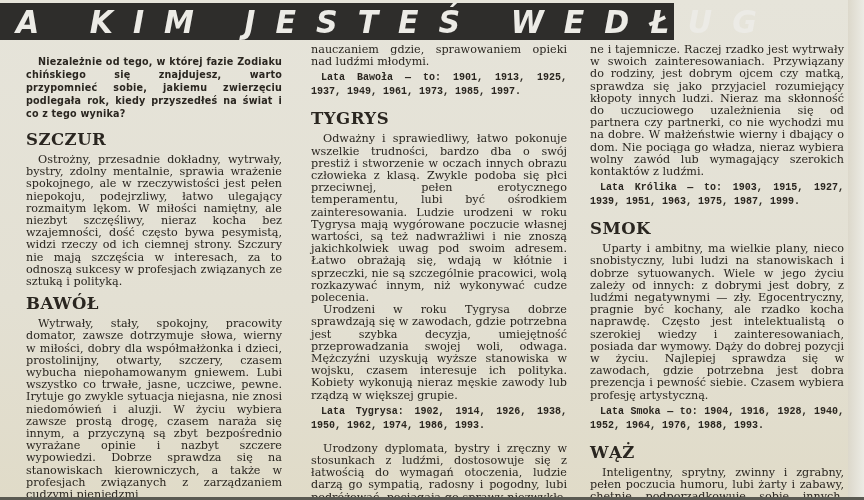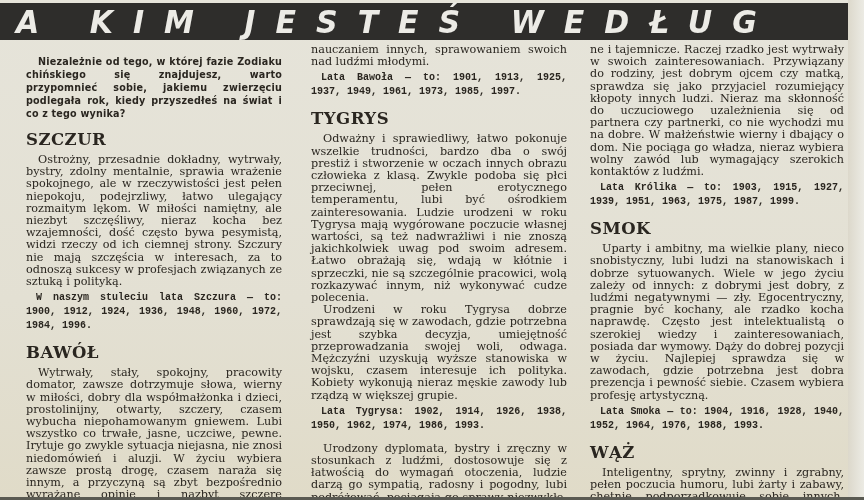--- a/index.html
+++ b/index.html
@@ -8,21 +8,21 @@
     background: #e4e0d2;
     position: relative;
     font-family: "DejaVu Serif", "Liberation Serif", serif;
     color: #2a2620;
   }
   .page {
     position: absolute; left: 0; top: 0; width: 864px; height: 500px;
     background: linear-gradient(180deg, #e6e4da 0%, #e3e0d3 60%, #e0dbc8 100%);
   }
   .banner {
-    position: absolute; left: 0; top: 3px; width: 848px; height: 37px;
+    position: absolute; left: 0; top: 3px; width: 674px; height: 37px;
     background: #2e2d2b;
     display: flex; align-items: center;
     padding-left: 16px;
     box-sizing: border-box;
     text-align: center;
   }
   .banner-title {
     font-family: "DejaVu Sans", sans-serif;
     font-weight: bold; font-style: italic;
     font-size: 30px; letter-spacing: 20px;
@@ -82,28 +82,27 @@
   <div class="banner">
     <span class="banner-title">A KIM JESTEŚ WEDŁUG</span>
   </div>
   <div class="right-edge"></div>
 
   <div class="col col1">
     <p class="intro">Niezależnie od tego, w której fazie Zodiaku chińskiego się znajdujesz, warto przypomnieć sobie, jakiemu zwierzęciu podlegała rok, kiedy przyszedłeś na świat i co z tego wynika?</p>
 
     <div class="heading">SZCZUR</div>
     <p class="para">Ostrożny, przesadnie dokładny, wytrwały, bystry, zdolny mentalnie, sprawia wrażenie spokojnego, ale w rzeczywistości jest pełen niepokoju, podejrzliwy, łatwo ulegający rozmaitym lękom. W miłości namiętny, ale niezbyt szczęśliwy, nieraz kocha bez wzajemności, dość często bywa pesymistą, widzi rzeczy od ich ciemnej strony. Szczury nie mają szczęścia w interesach, za to odnoszą sukcesy w profesjach związanych ze sztuką i polityką.</p>
-    <p class="years">W naszym stuleciu lata Szczura — to: 1900, 1912, 1924, 1936, 1948, 1960, 1972, 1984, 1996.</p>
 
     <div class="heading">BAWÓŁ</div>
     <p class="para">Wytrwały, stały, spokojny, pracowity domator, zawsze dotrzymuje słowa, wierny w miłości, dobry dla współmałżonka i dzieci, prostolinijny, otwarty, szczery, czasem wybucha niepohamowanym gniewem. Lubi wszystko co trwałe, jasne, uczciwe, pewne. Irytuje go zwykle sytuacja niejasna, nie znosi niedomówień i aluzji. W życiu wybiera zawsze prostą drogę, czasem naraża się innym, a przyczyną są zbyt bezpośrednio wyrażane opinie i nazbyt szczere wypowiedzi. Dobrze sprawdza się na stanowiskach kierowniczych, a także w profesjach związanych z zarządzaniem cudzymi pieniędzmi,</p>
   </div>
 
   <div class="col col2">
-    <p class="para noindent">nauczaniem innych, sprawowaniem swoich nad ludźmi młodymi.</p>
+    <p class="para noindent">nauczaniem gdzie, sprawowaniem opieki nad ludźmi młodymi.</p>
     <p class="years">Lata Bawoła — to: 1901, 1913, 1925, 1937, 1949, 1961, 1973, 1985, 1997.</p>
 
     <div class="heading">TYGRYS</div>
     <p class="para">Odważny i sprawiedliwy, łatwo pokonuje wszelkie trudności, bardzo dba o swój prestiż i stworzenie w oczach innych obrazu człowieka z klasą. Zwykle podoba się płci przeciwnej, pełen erotycznego temperamentu, lubi być ośrodkiem zainteresowania. Ludzie urodzeni w roku Tygrysa mają wygórowane poczucie własnej wartości, są też nadwrażliwi i nie znoszą jakichkolwiek uwag pod swoim adresem. Łatwo obrażają się, wdają w kłótnie i sprzeczki, nie są szczególnie pracowici, wolą rozkazywać innym, niż wykonywać cudze polecenia.</p>
     <p class="para">Urodzeni w roku Tygrysa dobrze sprawdzają się w zawodach, gdzie potrzebna jest szybka decyzja, umiejętność przeprowadzania swojej woli, odwaga. Mężczyźni uzyskują wyższe stanowiska w wojsku, czasem interesuje ich polityka. Kobiety wykonują nieraz męskie zawody lub rządzą w większej grupie.</p>
     <p class="years">Lata Tygrysa: 1902, 1914, 1926, 1938, 1950, 1962, 1974, 1986, 1993.</p>
 
     <p class="para">Urodzony dyplomata, bystry i zręczny w stosunkach z ludźmi, dostosowuje się z łatwością do wymagań otoczenia, ludzie darzą go sympatią, radosny i pogodny, lubi podróżować, pociągają go sprawy niezwykłe, dziw-</p>
   </div>
 

